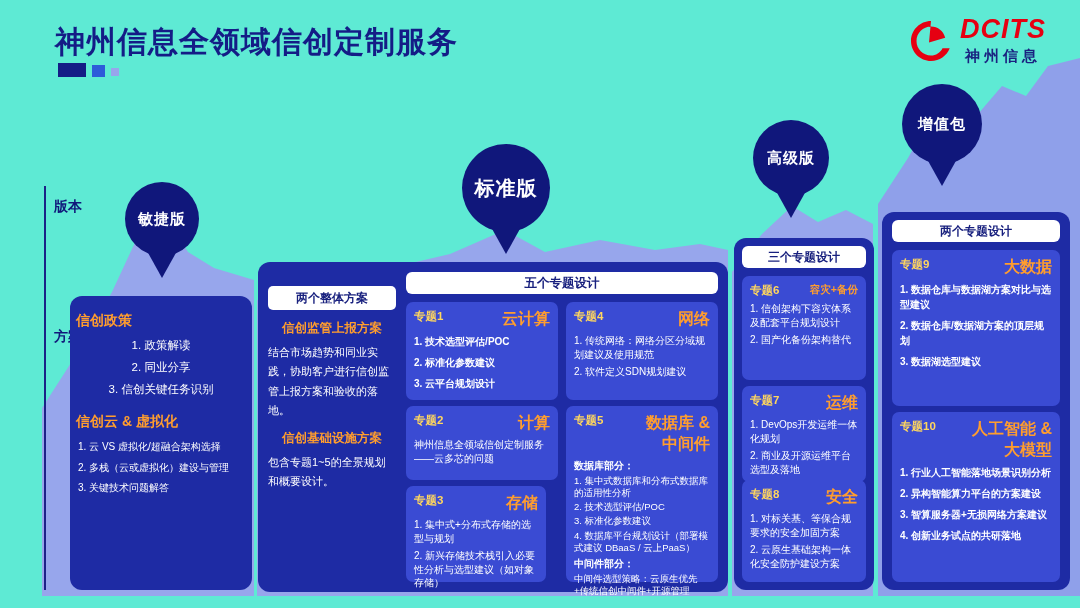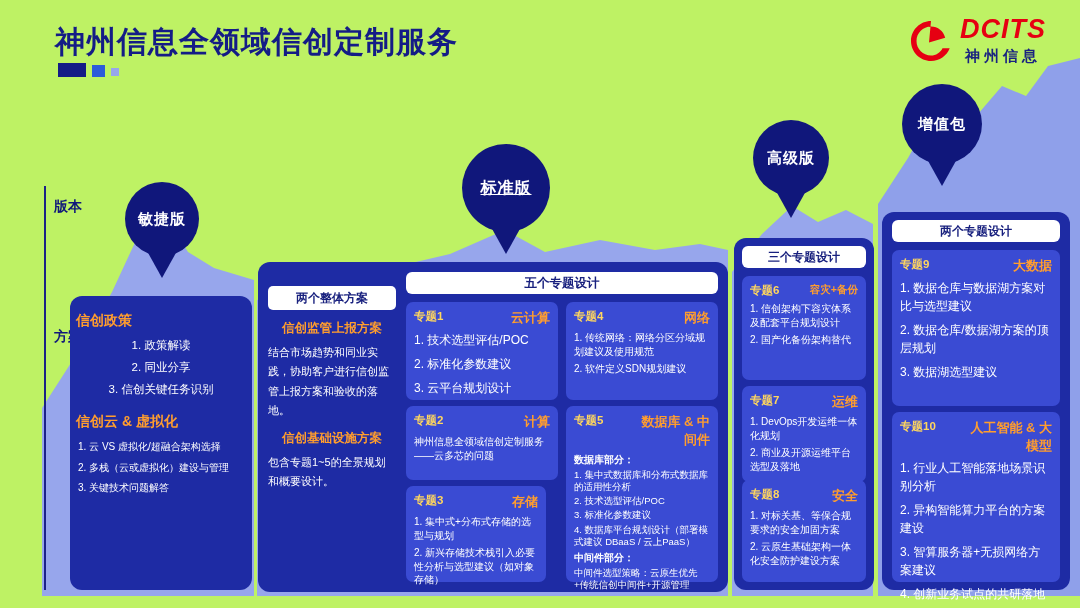--- a/index.html
+++ b/index.html
@@ -1,16 +1,16 @@
 <!DOCTYPE html>
 <html><head>
 <meta charset="utf-8">
 <style>
   html,body{margin:0;padding:0;background:#ffffff;}
-  .stage{position:relative;width:1080px;height:608px;background:#bef264;overflow:hidden;
+  .stage{position:relative;width:1080px;height:608px;background:#5eead4;overflow:hidden;
          font-family:"Liberation Sans",sans-serif;}
 
   
   .mountains{position:absolute;left:0;top:0;z-index:1;}
 
   
   .title{position:absolute;left:55px;top:22px;font-size:30px;font-weight:bold;color:#141c86;letter-spacing:1px;z-index:6;}
   .accent{position:absolute;z-index:6;}
   .accent1{left:58px;top:63px;width:28px;height:14px;background:#141c86;}
   .accent2{left:92px;top:65px;width:13px;height:12px;background:#2d5bd9;}
@@ -31,24 +31,24 @@
                   width:0;height:0;border:15px solid transparent;border-top:27px solid #10177b;border-bottom:0;}
   .balloon-text{color:#ffffff;font-weight:bold;font-size:15px;letter-spacing:1px;}
 
   
   .panel{position:absolute;background:#1e2ba4;border-radius:12px;box-sizing:border-box;z-index:4;}
   .pill{position:absolute;background:#ffffff;color:#18207e;font-weight:bold;text-align:center;
         border-radius:6px;box-sizing:border-box;font-size:12.5px;}
   .tbox{position:absolute;background:#3a4bd3;border-radius:7px;padding:7px 8px;box-sizing:border-box;}
   .tbox-head{display:flex;justify-content:space-between;gap:6px;margin-bottom:4px;align-items:flex-start;}
   .tbox-label{color:#ffd75e;font-weight:bold;font-size:11.5px;white-space:nowrap;}
-  .tbox-name{color:#ff9d2e;font-weight:bold;font-size:13px;text-align:right;}
+  .tbox-name{color:#ff9d2e;font-weight:bold;font-size:16px;text-align:right;}
   .name-wrap{max-width:70px;}
   .titem{color:#ffffff;font-size:10px;line-height:1.35;margin-bottom:4px;}
-  .titem.air{font-size:12px;line-height:1.5;margin-bottom:6px;}
+  .titem.air{font-size:10px;line-height:1.5;margin-bottom:6px;font-weight:bold;}
   .titem.small{font-size:9.5px;line-height:1.28;margin-bottom:2px;}
   .sub{color:#ffffff;font-weight:bold;font-size:10px;margin:3px 0 2px;}
 
   
   .ag-h{color:#ff9d2e;font-weight:bold;font-size:14px;text-align:left;margin:16px 6px 8px;}
   .ag-item-c{color:#ffffff;font-size:11.5px;text-align:center;margin:7px 0;}
   .ag-item-l{color:#ffffff;font-size:10px;line-height:1.55;margin:5px 8px;}
 
   
   .ov-col{position:absolute;left:10px;top:24px;width:128px;}
@@ -85,21 +85,21 @@
   </div>
 
   <div class="axis-line"></div>
   <div class="axis-label" style="left:54px;top:198px;">版本</div>
   <div class="axis-label" style="left:54px;top:328px;">方案</div>
 
   <div class="balloon" style="left:125px;top:182px;width:74px;height:74px;">
     <span class="balloon-text">敏捷版</span>
   </div>
   <div class="balloon" style="left:462px;top:144px;width:88px;height:88px;">
-    <span class="balloon-text" style="font-size:16px;text-decoration:underline;">标准版</span>
+    <span class="balloon-text" style="font-size:20px;">标准版</span>
   </div>
   <div class="balloon" style="left:753px;top:120px;width:76px;height:76px;">
     <span class="balloon-text">高级版</span>
   </div>
   <div class="balloon" style="left:902px;top:84px;width:80px;height:80px;">
     <span class="balloon-text">增值包</span>
   </div>
 
   <div class="panel" style="left:70px;top:296px;width:182px;height:294px;">
     <div class="ag-h">信创政策</div>

